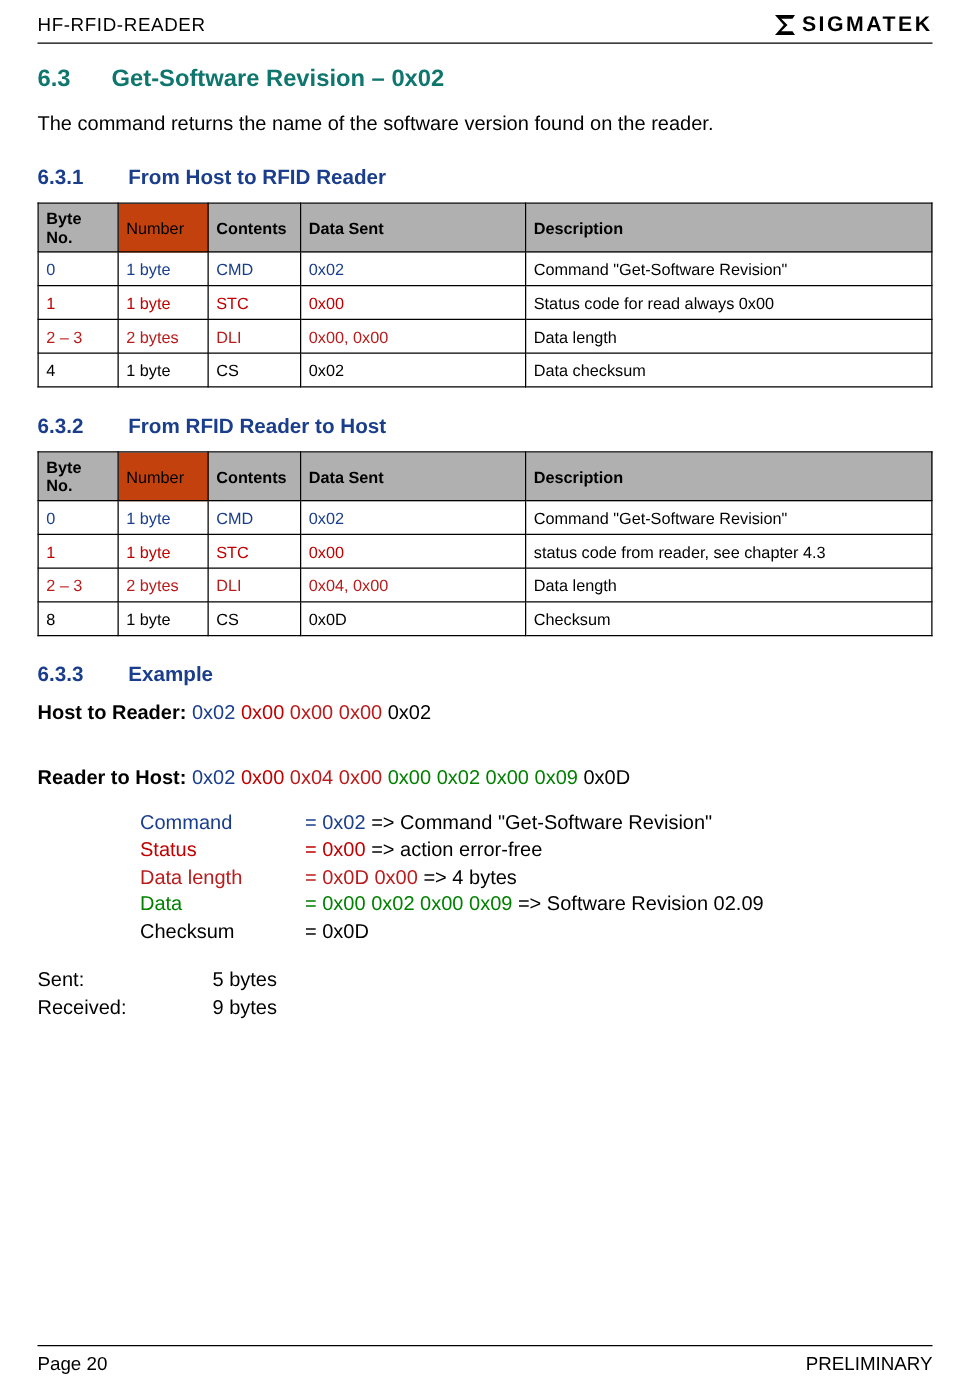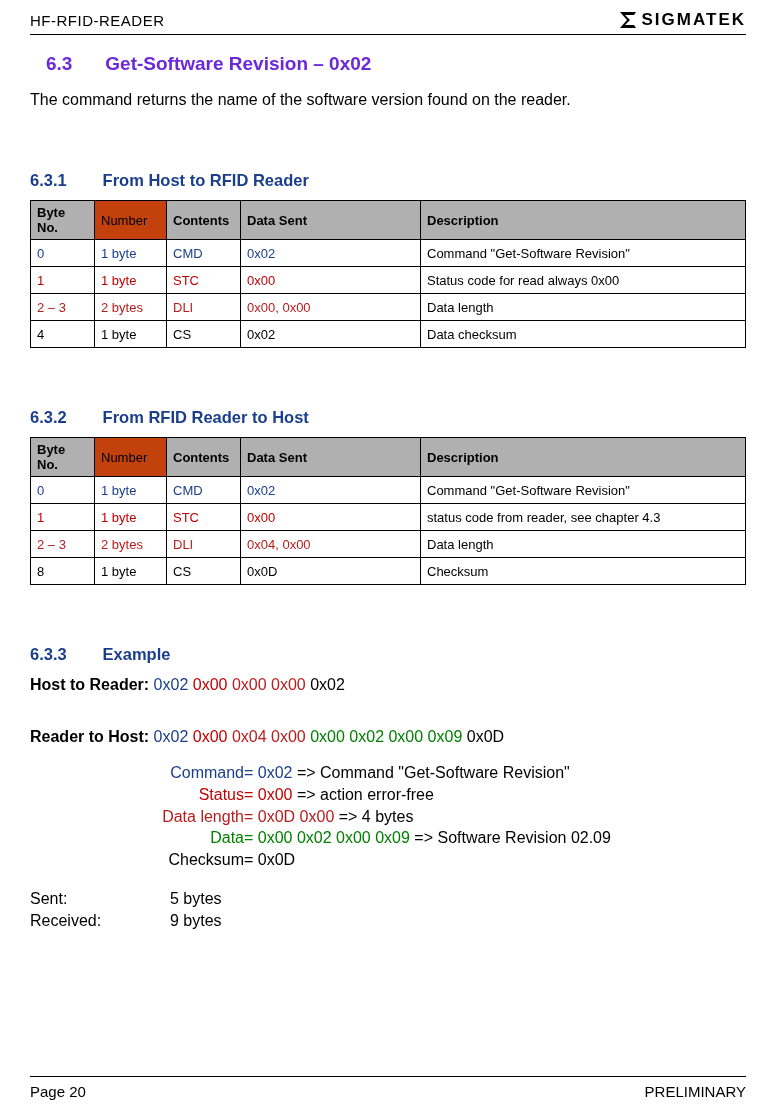--- a/index.html
+++ b/index.html
@@ -38,38 +38,38 @@
     align-items: center;
     gap: 4px;
   }
   .logo-text {
     font-weight: 800;
     letter-spacing: 2px;
     font-size: 17px;
     font-family: Arial, sans-serif;
   }
   h2.section-main {
-    color: #6d28d9;
+    color: #0f766e;
     font-size: 19px;
     font-weight: bold;
-    margin: 0 0 14px 16px;
+    margin: 0 0 14px 0;
   }
   h2.section-main .num { display:inline-block; width:54px; }
   p.intro {
     margin: 0 0 6px 0;
     font-size: 16px;
     line-height: 1.4;
   }
   h3.subsection {
     color: #1a3e8c;
     font-size: 16.5px;
     font-weight: bold;
     margin: 22px 0 10px 0;
   }
-  h3.subsection .num { display:inline-block; width:68px;margin-top:38px; }
+  h3.subsection .num { display:inline-block; width:68px; }
   table.proto {
     border-collapse: collapse;
     width: 100%;
     font-size: 13px;
     margin-bottom: 10px;
     padding-left: 16px;
   }
   table.proto th, table.proto td {
     border: 1px solid #000;
     padding: 4px 6px;
@@ -104,21 +104,21 @@
   .bold { font-weight: bold; }
   .breakdown {
     margin-left: 82px;
     margin-top: 16px;
     font-size: 16px;
   }
   .breakdown-row {
     display: flex;
     line-height: 1.35;
   }
-  .breakdown-row .label { width: 132px; text-align: right; }
+  .breakdown-row .label { width: 132px; }
   .sent-recv {
     margin-top: 18px;
     font-size: 16px;
   }
   .sent-recv-row { display:flex; line-height:1.35; }
   .sent-recv-row .label { width: 140px; }
   .footer {
     position: absolute;
     bottom: 20px;
     left: 30px;

